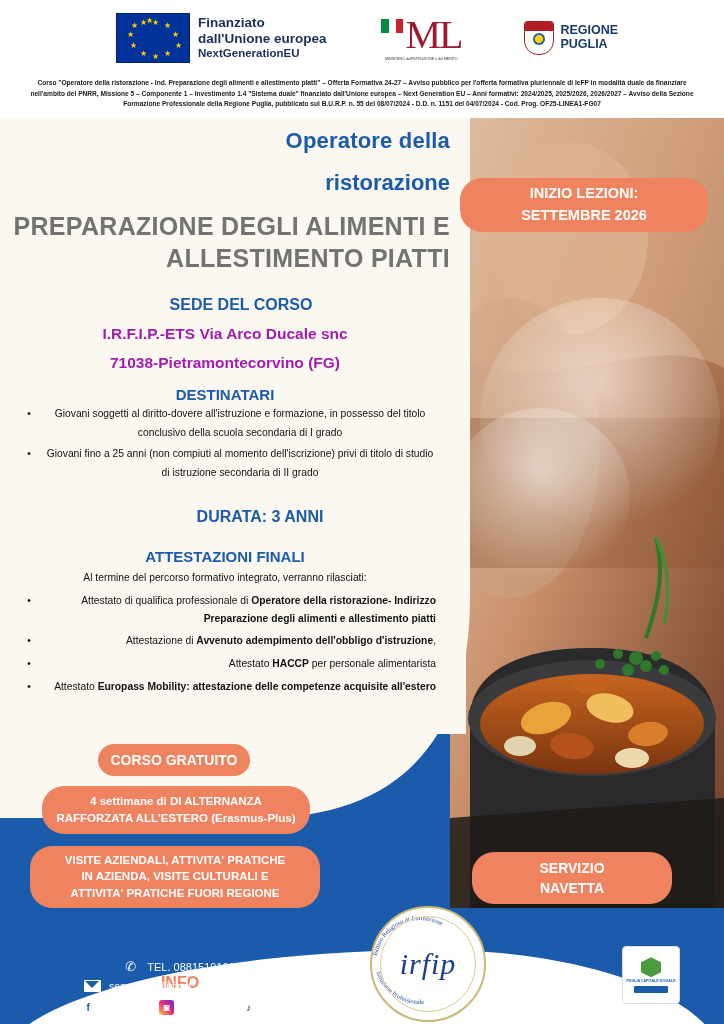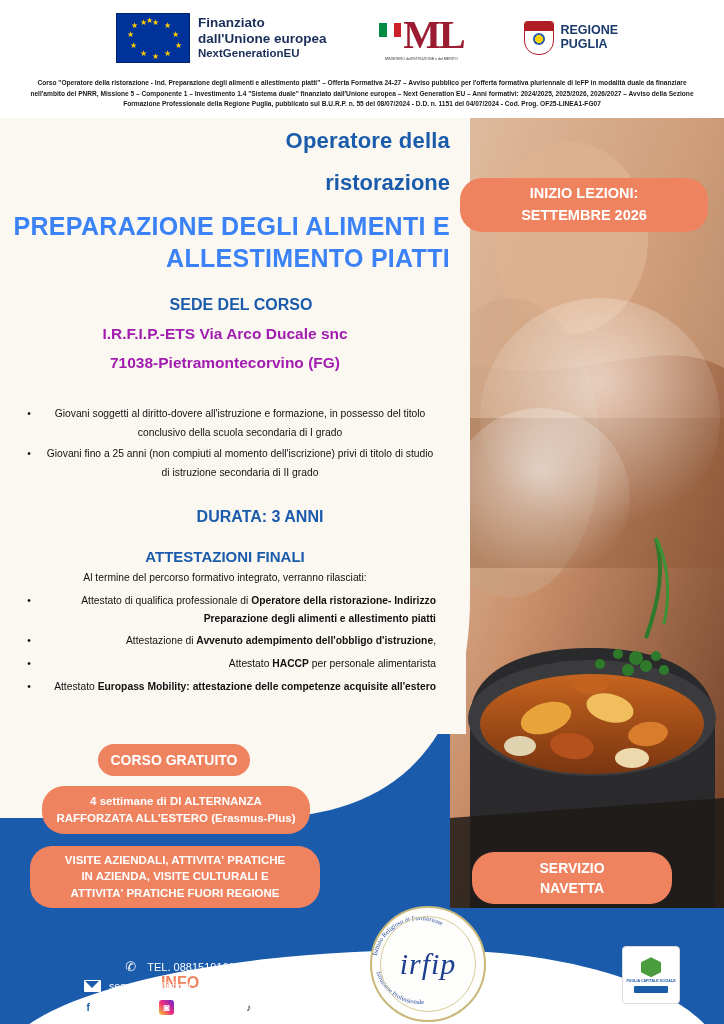--- a/index.html
+++ b/index.html
@@ -109,21 +109,21 @@
     position: absolute; top: 122px; left: 0; width: 450px; text-align: right;
   }
   .t-line1 {
     font-size: 22px; font-weight: bold; color: #1b5bab; letter-spacing: .2px;
     margin-top: 6px;
   }
   .t-line2 {
     font-size: 22px; font-weight: bold; color: #1b5bab; margin-top: 16px;
   }
   .t-big {
-    font-size: 25px; font-weight: bold; color: #3b82f6; line-height: 1.28;
+    font-size: 25px; font-weight: bold; color: #737373; line-height: 1.28;
     margin-top: 14px; letter-spacing: .3px;
   }
 
   
   .sede {
     position: absolute; top: 296px; left: 0; width: 450px; text-align: center;
   }
   .sede-h {
     font-size: 16px; font-weight: bold; color: #1b5bab; 
     text-underline-offset: 3px;
@@ -296,21 +296,21 @@
       </div>
       <div class="eu-text">
         <div>Finanziato</div>
         <div>dall'Unione europea</div>
         <div class="ngeu">NextGenerationEU</div>
       </div>
     </div>
 
     <div class="logo-mim">
       <div style="display:flex;flex-direction:column;align-items:center;">
-        <div style="display:flex;align-items:flex-end;gap:2px;font-weight:bold;">
+        <div style="display:flex;align-items:center;gap:2px;">
           <div class="mim-tricolore">
             <i style="background:#008c45"></i>
               <i style="background:#ffffff"></i>
               <i style="background:#cd212a"></i>
           </div>
           <div class="mim-mark">ML</div>
         </div>
         <div class="mim-sub">MINISTERO dell'ISTRUZIONE e del MERITO</div>
       </div>
     </div>
@@ -398,20 +398,21 @@
     <div class="t-line2">ristorazione</div>
     <div class="t-big">PREPARAZIONE DEGLI ALIMENTI E ALLESTIMENTO PIATTI</div>
   </div>
 
   <div class="sede">
     <div class="sede-h">SEDE DEL CORSO</div>
     <div class="sede-l">I.R.F.I.P.-ETS   Via Arco Ducale snc</div>
     <div class="sede-l">71038-Pietramontecorvino (FG)</div>
   </div>
 
+  <div class="dest-h">DESTINATARI</div>
   <div class="dest-list">
     <div class="row">
       <span class="bullet">•</span>
       <span class="txt">Giovani soggetti al diritto-dovere all'istruzione e formazione, in possesso del titolo conclusivo della scuola secondaria di I grado</span>
     </div>
     <div class="row">
       <span class="bullet">•</span>
       <span class="txt">Giovani fino a 25 anni (non compiuti al momento dell'iscrizione) privi di titolo di studio di istruzione secondaria di II grado</span>
     </div>
   </div>

